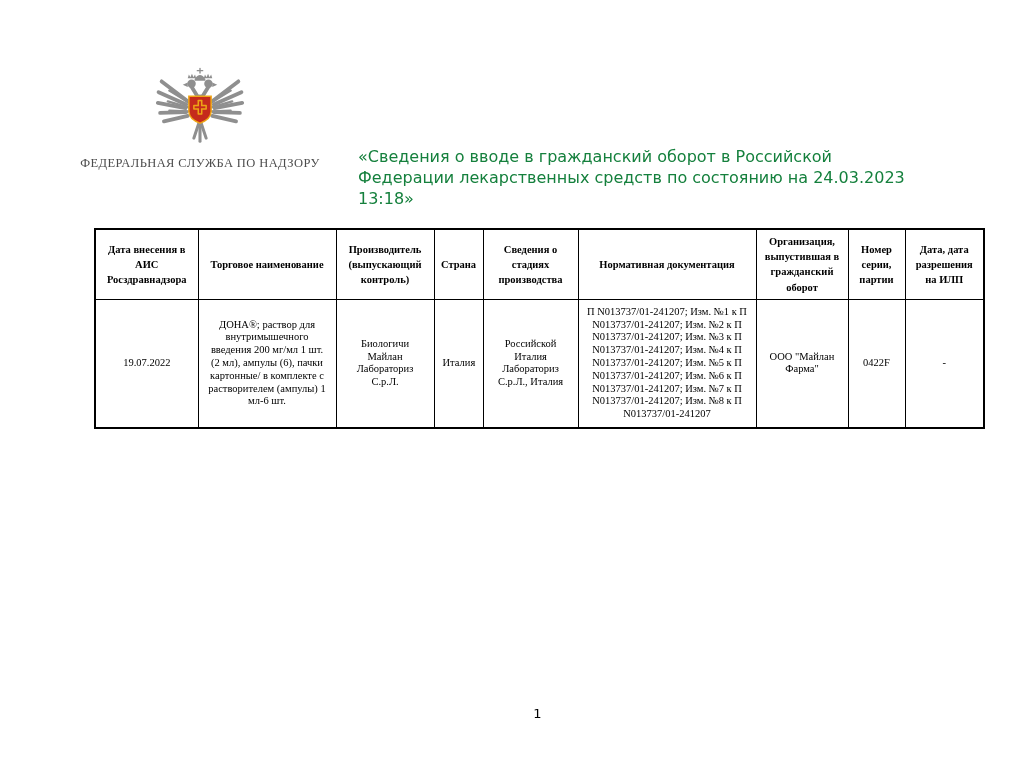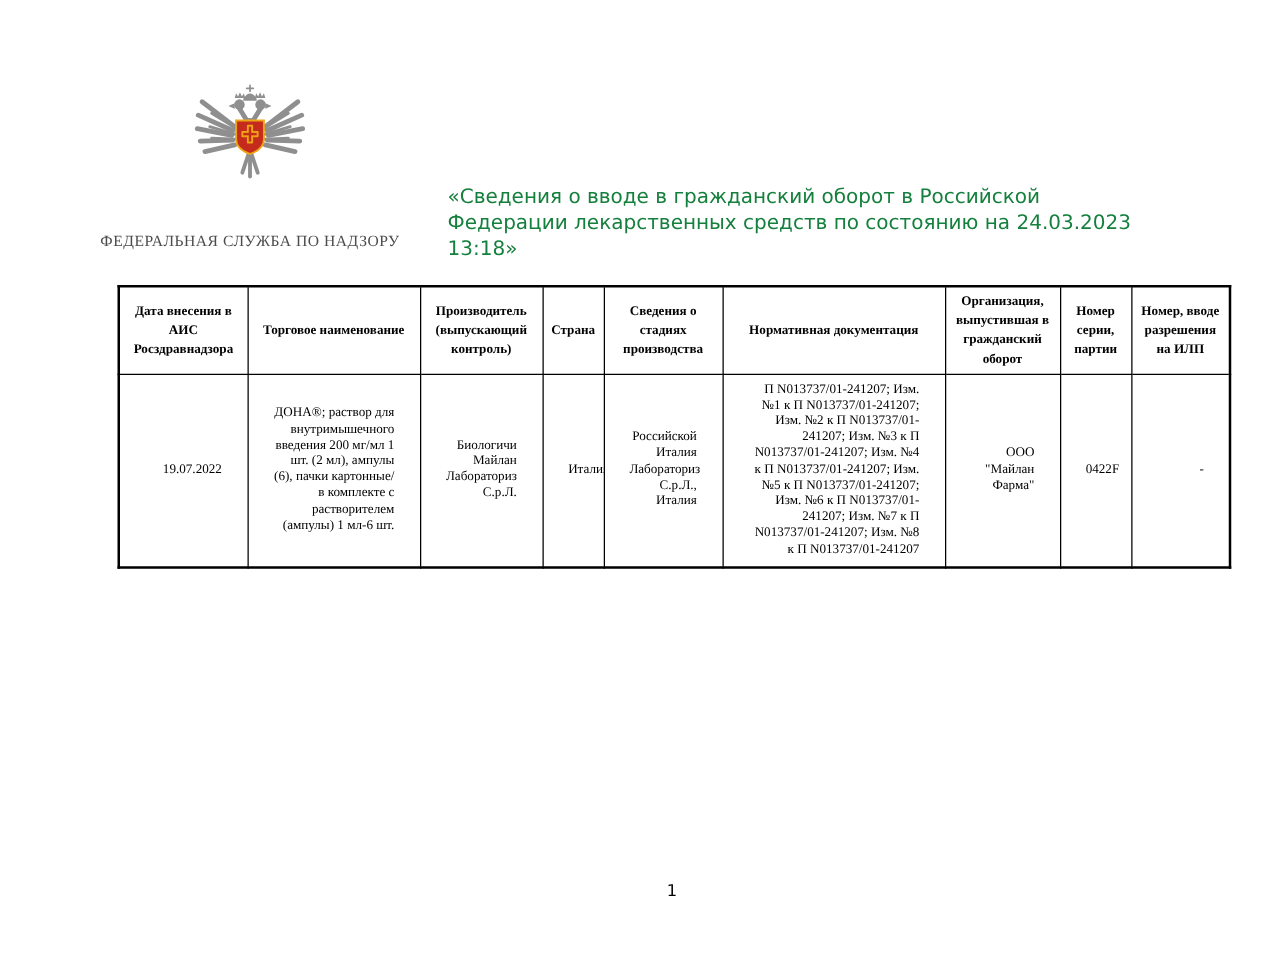--- a/index.html
+++ b/index.html
@@ -23,21 +23,20 @@
     position: absolute;
     left: 55px;
     top: 154px;
     width: 290px;
     text-align: center;
     color: #4c4c4c;
     font-family: "Liberation Serif", serif;
     font-size: 12.5px;
     letter-spacing: 0.4px;
     line-height: 18px;
-    margin-top: 30px;
   }
   
   .doc-title {
     position: absolute;
     left: 358px;
     top: 146px;
     width: 558px;
     font-family: "DejaVu Sans", sans-serif;
     font-size: 16px;
     line-height: 21px;
@@ -63,23 +62,23 @@
   .data-table thead tr { height: 67px; }
   .data-table tbody tr { height: 125px; }
   .data-table th {
     font-weight: bold;
     text-align: center;
     vertical-align: middle;
     padding: 4px 4px;
     line-height: 1.45;
   }
   .data-table td {
-    text-align: right;
+    text-align: center;
     vertical-align: middle;
-    padding: 6px 20px;
+    padding: 6px 8px;
     line-height: 1.22;
   }
   
   .page-number {
     position: absolute;
     left: 93px;
     top: 706px;
     width: 889px;
     text-align: center;
     font-family: "DejaVu Sans", sans-serif;
@@ -158,21 +157,21 @@
     <thead>
       <tr>
         <th>Дата внесения в АИС Росздравнадзора</th>
         <th>Торговое наименование</th>
         <th>Производитель (выпускающий контроль)</th>
         <th>Страна</th>
         <th>Сведения о стадиях производства</th>
         <th>Нормативная документация</th>
         <th>Организация, выпустившая в гражданский оборот</th>
         <th>Номер серии, партии</th>
-        <th>Номер, вводе разрешения на ИЛП</th>
+        <th>Дата, дата разрешения на ИЛП</th>
       </tr>
     </thead>
     <tbody>
       <tr>
         <td>19.07.2022</td>
         <td>ДОНА®; раствор для внутримышечного введения 200 мг/мл 1 шт. (2 мл), ампулы (6), пачки картонные/ в комплекте с растворителем (ампулы) 1 мл-6 шт.</td>
         <td>Биологичи Майлан Лабораториз С.р.Л.</td>
         <td>Италия</td>
         <td>Российской Италия Лабораториз С.р.Л., Италия</td>
         <td>П N013737/01-241207; Изм. №1 к П N013737/01-241207; Изм. №2 к П N013737/01-241207; Изм. №3 к П N013737/01-241207; Изм. №4 к П N013737/01-241207; Изм. №5 к П N013737/01-241207; Изм. №6 к П N013737/01-241207; Изм. №7 к П N013737/01-241207; Изм. №8 к П N013737/01-241207</td>

